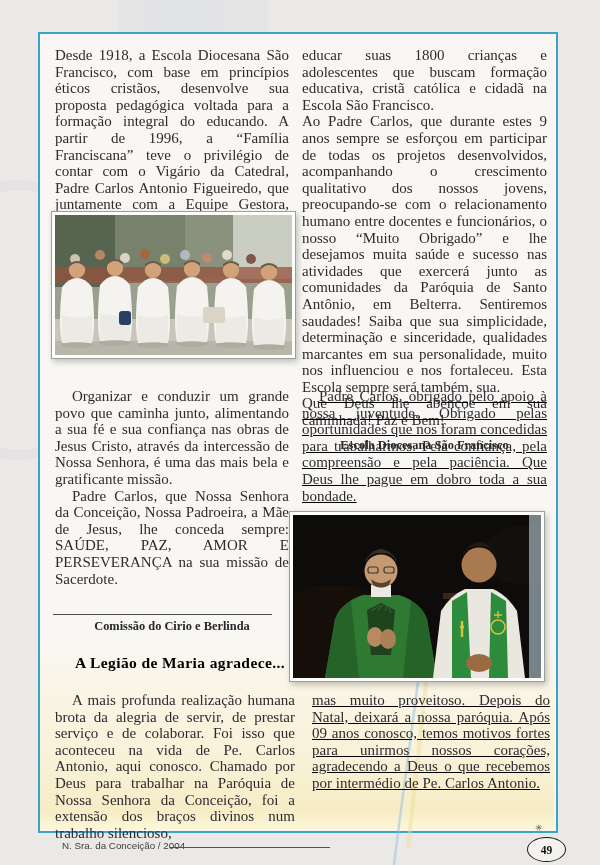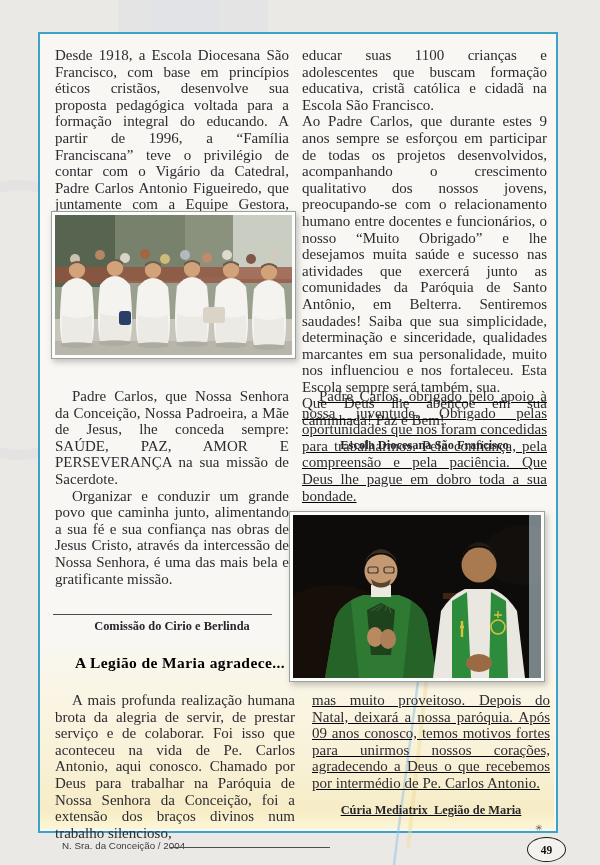--- a/index.html
+++ b/index.html
@@ -129,29 +129,29 @@
     <use href="#priest" x="98" y="60"></use>
     <use href="#priest" x="137" y="59"></use>
     <use href="#priest" x="176" y="60"></use>
     <use href="#priest" x="214" y="62"></use>
     <rect x="148" y="92" width="22" height="16" rx="3" fill="#d9d4c5"></rect>
     <rect x="64" y="96" width="12" height="14" rx="3" fill="#2a3f66"></rect>
   </svg>
 </div>
 
 <div class="block" id="col2-top">
-  <p class="para">educar suas 1100 crianças e adolescentes que buscam formação educativa, cristã católica e cidadã na Escola São Francisco.</p>
+  <p class="para">educar suas 1800 crianças e adolescentes que buscam formação educativa, cristã católica e cidadã na Escola São Francisco.</p>
   <p class="para">Ao Padre Carlos, que durante estes 9 anos sempre se esforçou em participar de todas os projetos desenvolvidos, acompanhando o crescimento qualitativo dos nossos jovens, preocupando-se com o relacionamento humano entre docentes e funcionários, o nosso “Muito Obrigado” e lhe desejamos muita saúde e sucesso nas atividades que exercerá junto as comunidades da Paróquia de Santo Antônio, em Belterra. Sentiremos saudades! Saiba que sua simplicidade, determinação e sinceridade, qualidades marcantes em sua personalidade, muito nos influenciou e nos fortaleceu.  Esta Escola sempre será também, sua.</p>
   <p class="para">Que Deus lhe abençoe em sua caminhada! Paz e Bem!</p>
   <p class="sig">Escola Diocesana São Francisco</p>
 </div>
 
 <div class="block" id="col1-mid">
+  <p class="para indent">Organizar e conduzir um grande povo que caminha junto, alimentando a sua fé e sua confiança nas obras de Jesus Cristo, através da intercessão de Nossa Senhora, é uma das mais bela e gratificante missão.</p>
   <p class="para indent">Padre Carlos, que Nossa Senhora da Conceição, Nossa Padroeira, a Mãe de Jesus, lhe conceda sempre: SAÚDE, PAZ, AMOR E PERSEVERANÇA na sua missão de Sacerdote.</p>
-  <p class="para indent">Organizar e conduzir um grande povo que caminha junto, alimentando a sua fé e sua confiança nas obras de Jesus Cristo, através da intercessão de Nossa Senhora, é uma das mais bela e gratificante missão.</p>
   <p class="sig">Comissão do Cirio e Berlinda</p>
 </div>
 
 <div class="block" id="col2-mid">
   <p class="para indent">Padre Carlos, obrigado pelo apoio à nossa juventude. Obrigado pelas oportunidades que nos foram concedidas para trabalharmos. Pela confiança, pela compreensão e pela paciência. Que Deus lhe pague em dobro toda a sua bondade.</p>
   <p class="sig">MOJOC</p>
 </div>
 
 <div class="photo" id="photo2">
   <svg width="248" height="163" viewBox="0 0 248 163">
@@ -194,19 +194,18 @@
 <div class="block" id="divider"></div>
 
 <div class="block" id="legion-head">A Legião de Maria agradece...</div>
 
 <div class="block" id="col1-bot">
   <p class="para indent">A mais profunda realização humana brota da alegria de servir, de prestar serviço e de colaborar. Foi isso que aconteceu na vida de Pe. Carlos Antonio, aqui conosco. Chamado por Deus para trabalhar na Paróquia de Nossa Senhora da Conceição, foi a extensão dos braços divinos num trabalho silencioso,</p>
 </div>
 
 <div class="block" id="col2-bot">
   <p class="para">mas muito proveitoso. Depois do Natal, deixará a nossa paróquia. Após 09 anos conosco, temos motivos fortes para unirmos nossos corações, agradecendo a Deus o que recebemos por intermédio de Pe. Carlos Antonio.</p>
-  <p class="sig">Cúria Mediatrix&nbsp; Legião de Maria</p>
 </div>
 
 <div id="footer-pub">N. Sra. da Conceição / 2004</div>
 <div id="footer-line"></div>
 <div id="doodle">✳</div>
 <div id="page-oval">49</div>
 
 </body></html>

